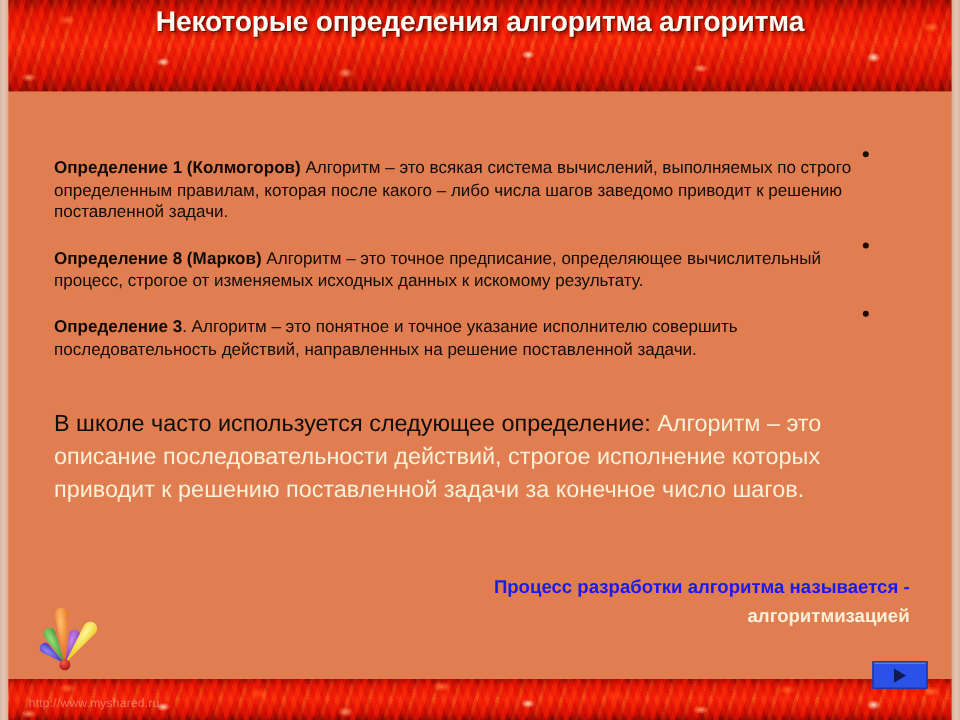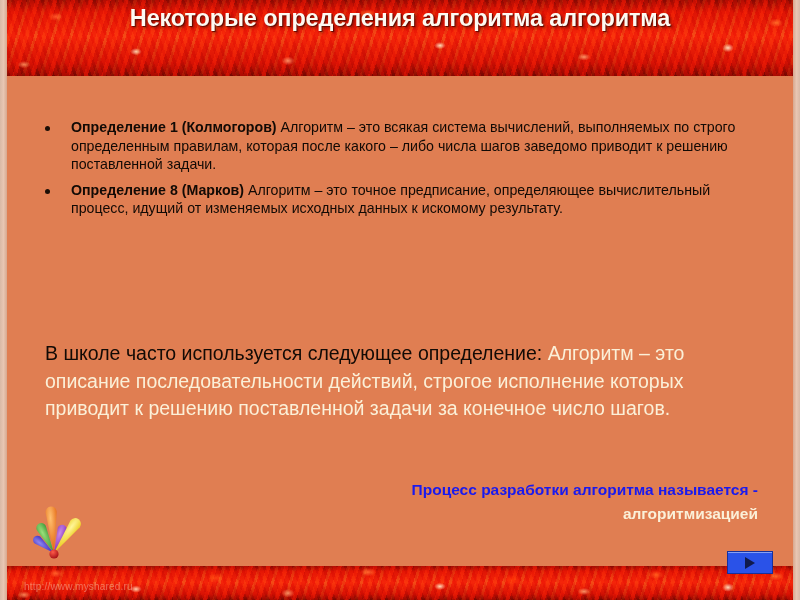--- a/index.html
+++ b/index.html
@@ -84,22 +84,23 @@
   
   #definitions {
     position: absolute;
     left: 45px;
     top: 118px;
     width: 700px;
     z-index: 3;
   }
   .def-item {
     display: flex;
-    align-items: flex-start;
+    align-items: flex-end;
     margin-bottom: 7px;
+    flex-direction: column;
   }
   .bullet {
     flex: 0 0 auto;
     width: 5px;
     height: 5px;
     border-radius: 50%;
     background: #1c0e06;
     margin: 8px 21px 0 0;
   }
   .def-text {
@@ -203,24 +204,30 @@
     <div class="def-item">
       <span class="bullet"></span>
       <div class="def-text">
         <b>Определение 1 (Колмогоров)</b><span> Алгоритм – это всякая система вычислений, выполняемых по строго определенным правилам, которая после какого – либо числа шагов заведомо приводит к решению поставленной задачи.</span>
       </div>
     </div>
 
     <div class="def-item">
       <span class="bullet"></span>
       <div class="def-text">
-        <b>Определение 8 (Марков)</b><span> Алгоритм – это точное предписание, определяющее вычислительный процесс, идущий от изменяемых исходных данных к искомому результату.</span>
+        <b>Определение 8 (Марков)</b><span> Алгоритм – это точное предписание, определяющее вычислительный процесс, строгое от изменяемых исходных данных к искомому результату.</span>
       </div>
     </div>
 
+    <div class="def-item">
+      <span class="bullet"></span>
+      <div class="def-text">
+        <b>Определение 3</b><span>. Алгоритм – это понятное и точное указание исполнителю совершить последовательность действий, направленных на решение поставленной задачи.</span>
+      </div>
+    </div>
 
   </div>
 
   <div id="school-para">
     <span class="dark">В школе часто используется следующее определение:</span><span> Алгоритм – это описание последовательности действий, строгое исполнение которых приводит к решению поставленной задачи за конечное число шагов.</span>
   </div>
 
   <div id="conclusion">
     <span class="blue">Процесс разработки алгоритма называется -</span><br>
     <span class="cream">алгоритмизацией</span>

